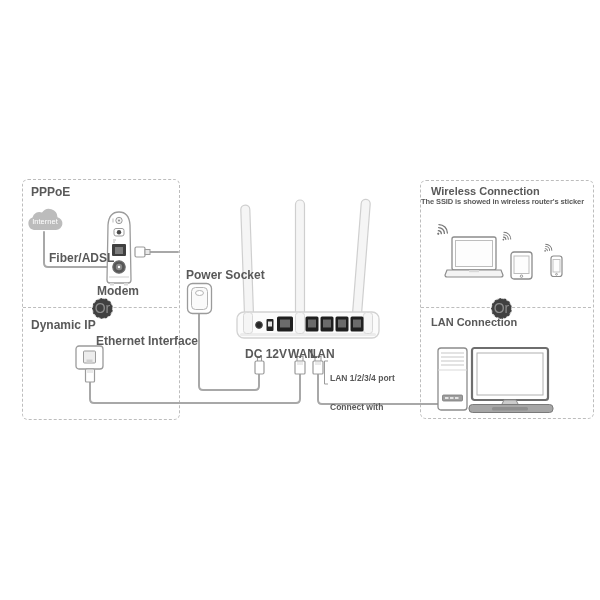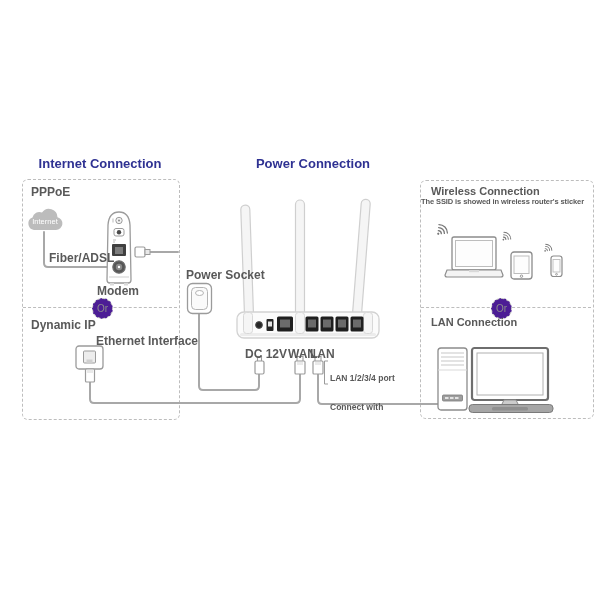--- a/index.html
+++ b/index.html
@@ -9,21 +9,21 @@
   .h { position:absolute; font-weight:bold; font-size:13px; color:#2e3192;
        text-align:center; white-space:nowrap; z-index:6; }
 
   .box { position:absolute; border:1px dashed #bdbdbd; border-radius:6px; z-index:1; }
   .divider { position:absolute; border-top:1px dashed #bdbdbd; height:0; z-index:1; }
 
   .wires { position:absolute; left:0; top:0; z-index:2; }
   .icon  { position:absolute; z-index:4; }
 
   .or { position:absolute; width:19px; height:19px; border:1px dashed #bdbdbd;
-        border-radius:50%; background:#4c1d95; color:#8c8c8c; font-size:10px;
+        border-radius:50%; background:#404040; color:#8c8c8c; font-size:14px;
         line-height:19px; text-align:center; z-index:3; }
 
   .lbl { position:absolute; color:#595959; white-space:nowrap; z-index:5;font-weight:bold; }
   .lbl-md  { font-size:12px; }
   .lbl-sm  { font-size:12px; }
   .lbl-xs  { font-size:8.5px; }
   .lbl-box { font-size:11px; }
   .lbl-sub { font-size:7.5px; letter-spacing:-0.1px; }
   .center  { text-align:center; }
 </style>
@@ -202,22 +202,20 @@
     <rect x="4" y="4" width="76" height="52" rx="2.5" fill="#ffffff" stroke="#6e6e6e" stroke-width="2.2"></rect>
     <rect x="9" y="9" width="66" height="42" fill="#ffffff" stroke="#b0b0b0" stroke-width="1"></rect>
     <path d="M36,56 L48,56 L52,64 L32,64 Z" fill="#cccccc" stroke="#8c8c8c" stroke-width="1"></path>
     <rect x="1" y="60.5" width="84" height="8" rx="3.5" fill="#a6a6a6" stroke="#7a7a7a" stroke-width="1"></rect>
     <rect x="24" y="63" width="36" height="3.5" rx="1.5" fill="#8f8f8f"></rect>
   </svg>
 
   <div class="or" style="left:92px; top:298px;">Or</div>
   <div class="or" style="left:491px; top:298px;">Or</div>
 
-  <div class="h" style="left:20px; top:156px; width:160px;">Internet Connection</div>
-  <div class="h" style="left:233px; top:156px; width:160px;">Power Connection</div>
 
   <div class="lbl lbl-md" style="left:31px; top:185px;">PPPoE</div>
   <div class="lbl lbl-sm" style="left:49px; top:251px;">Fiber/ADSL</div>
   <div class="lbl lbl-sm center" style="left:90px; top:284px; width:56px;">Modem</div>
   <div class="lbl lbl-md" style="left:31px; top:318px;">Dynamic IP</div>
   <div class="lbl lbl-sm" style="left:96px; top:334px;">Ethernet Interface</div>
 
   <div class="lbl lbl-sm" style="left:186px; top:268px;">Power Socket</div>
   <div class="lbl lbl-sm" style="left:245px; top:347px;">DC 12V</div>
 

